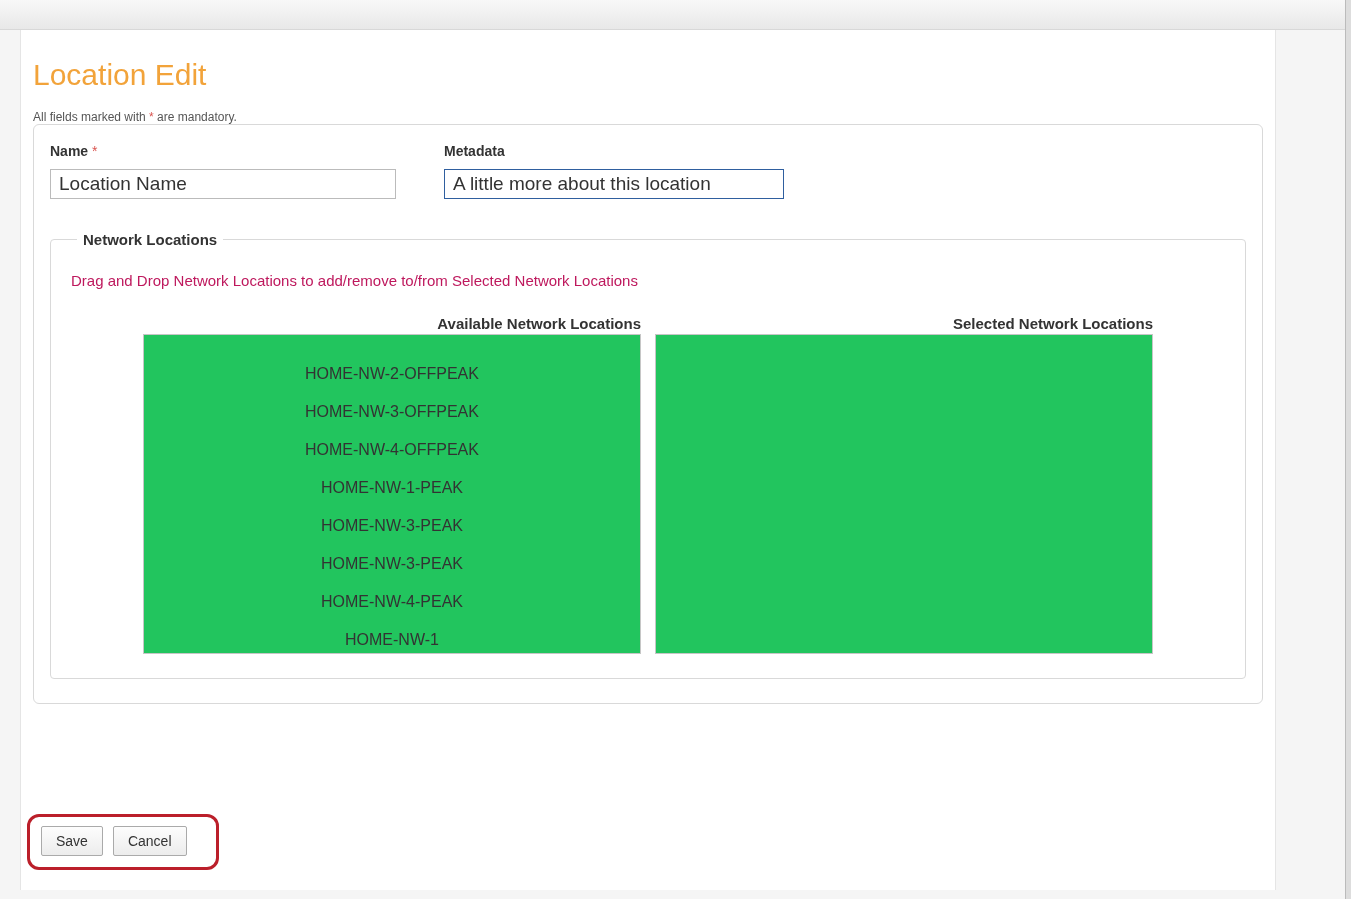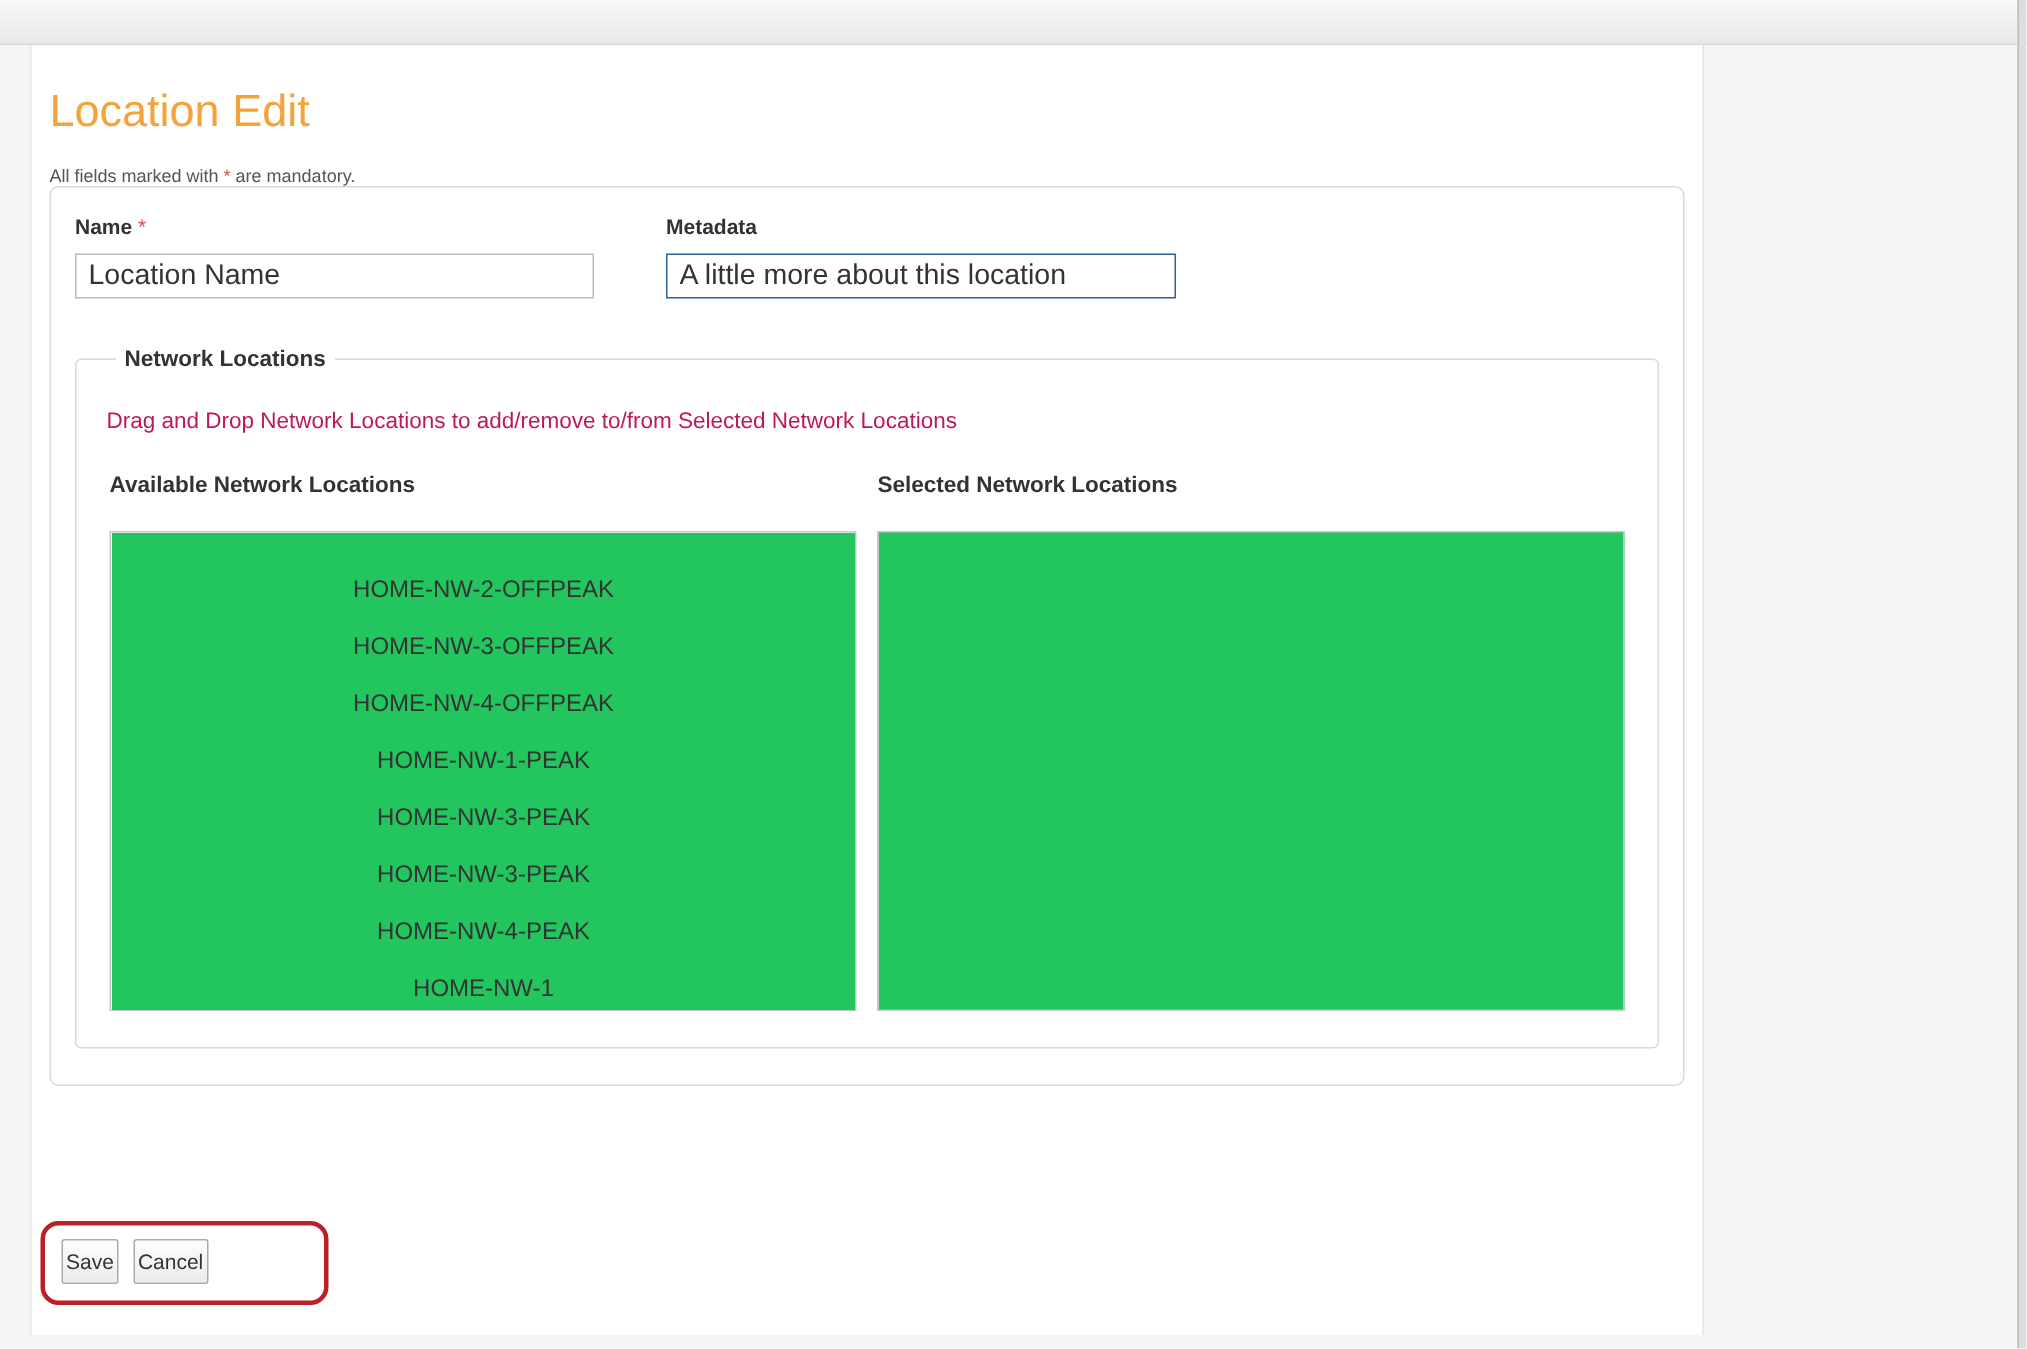--- a/index.html
+++ b/index.html
@@ -15,21 +15,21 @@
       height: 30px;
       background: linear-gradient(to bottom, #f8f8f8, #e8e8e8);
       border-bottom: 1px solid #d8d8d8;
     }
     .page-container {
       background: #fff;
       margin: 0 20px;
       padding: 0 12px 20px 12px;
       border-left: 1px solid #e5e5e5;
       border-right: 1px solid #e5e5e5;
-      width: 1116px;
+      width: 1256px;
       min-height: 860px;
       position: relative;
     }
     .page-title {
       color: #f2a33a;
       font-size: 30px;
       font-weight: 400;
       padding: 28px 0 18px 0;
     }
     .mandatory-note {
@@ -86,22 +86,22 @@
     .listboxes {
       display: flex;
       justify-content: center;
       gap: 14px;
     }
     .listbox-col { width: 498px; }
     .listbox-title {
       font-weight: bold;
       font-size: 15px;
       color: #333;
-      text-align: left;
-      margin-bottom: 22px;
+      text-align: right;
+      margin-bottom: 2px;
     }
     .listbox {
       border: 1px solid #c6c6c6;
       background: #22c55e;
       height: 320px;
       overflow-y: scroll;
       padding: 20px 0 8px 0;
     }
     .listbox-item {
       text-align: center;
@@ -125,21 +125,21 @@
       bottom: 20px;
       width: 192px;
       height: 56px;
       border: 3px solid #bb1f2a;
       border-radius: 12px;
       pointer-events: none;
     }
     .btn {
       background: linear-gradient(to bottom, #fdfdfd, #ececec);
       border: 1px solid #aaa;
-      padding: 6px 2px;
+      padding: 6px 14px;
       font-size: 14px;
       font-family: inherit;
       color: #333;
       cursor: pointer;
       border-radius: 2px;
     }
     .right-edge {
       position: absolute;
       top: 0; right: 0;
       width: 6px; height: 100%;

